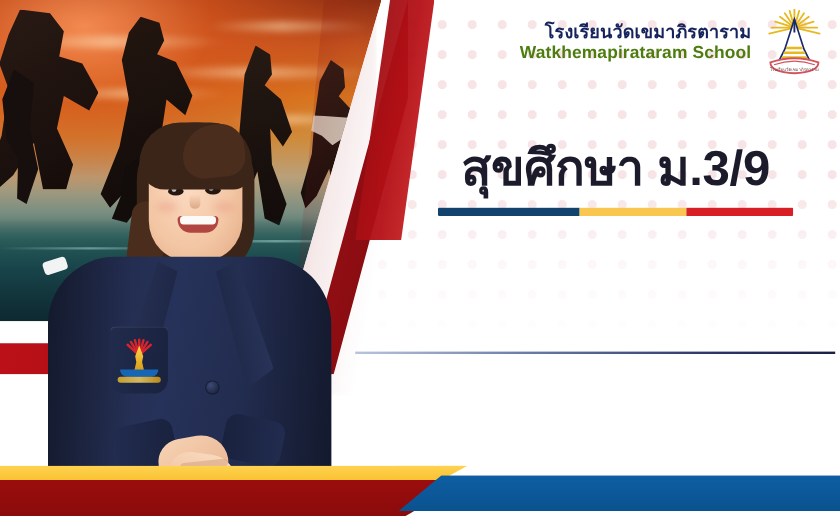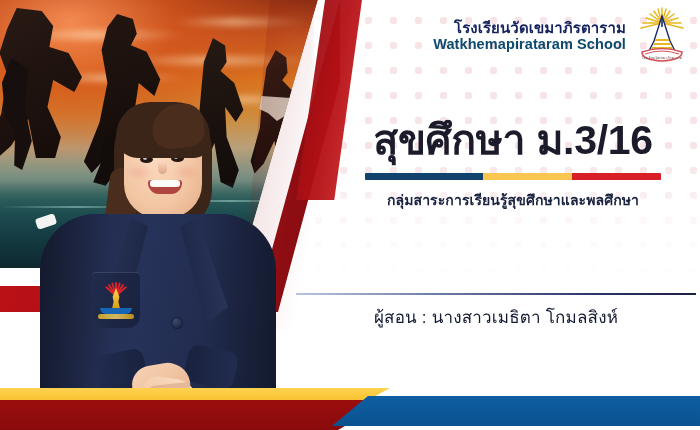--- a/index.html
+++ b/index.html
@@ -229,21 +229,21 @@
   
   .header{
     position:absolute;left:380px;top:8px;width:310px;height:56px;
     display:flex;align-items:center;justify-content:flex-end;gap:8px;
   }
   .school-names{text-align:right;line-height:1.18;}
   .school-th{
     font-size:15px;font-weight:bold;color:#15225c;letter-spacing:.1px;white-space:nowrap;
   }
   .school-en{
-    font-size:14.5px;font-weight:bold;color:#0c4a6e;letter-spacing:.1px;white-space:nowrap;
+    font-size:14.5px;font-weight:bold;color:#4d7c0f;letter-spacing:.1px;white-space:nowrap;
   }
   .logo{position:relative;width:56px;height:58px;flex:0 0 56px;}
 
   
   .title-block{position:absolute;left:330px;top:118px;width:366px;text-align:center;}
   .course-title{
     font-size:41px;font-weight:bold;color:#1b1b2b;letter-spacing:-0.3px;line-height:1.12;
     white-space:nowrap;
   }
   .course-code{
@@ -398,25 +398,23 @@
         </g>
         <path d="M28 9 L28 20" stroke="#1a2a6c" stroke-width="1.6"></path>
         <path d="M8 45 Q28 38 48 45 Q48 53 28 54 Q8 53 8 45 Z" fill="#ffffff" stroke="#d4545c" stroke-width="1.6"></path>
         <path d="M11 47 Q28 41 45 47" fill="none" stroke="#d4545c" stroke-width="1"></path>
         <text x="28" y="52.4" font-size="3.6" text-anchor="middle" fill="#6b3b3f" font-family="'Liberation Sans',sans-serif">โรงเรียนวัดเขมาภิรตาราม</text>
       </svg>
     </div>
   </div>
 
   <div class="title-block">
-    <div class="course-title">สุขศึกษา ม.3/16</div>
+    <div class="course-title">สุขศึกษา ม.3/9</div>
     <div class="tricolor">
       <i class="tc-navy"></i>
       <i class="tc-gold"></i>
       <i class="tc-red"></i>
     </div>
-    <div class="dept">กลุ่มสาระการเรียนรู้สุขศึกษาและพลศึกษา</div>
   </div>
 
   <div class="hr-grad"></div>
-  <div class="teacher">ผู้สอน :  นางสาวเมธิตา โกมลสิงห์</div>
 
 </div>
 
 </body></html>

